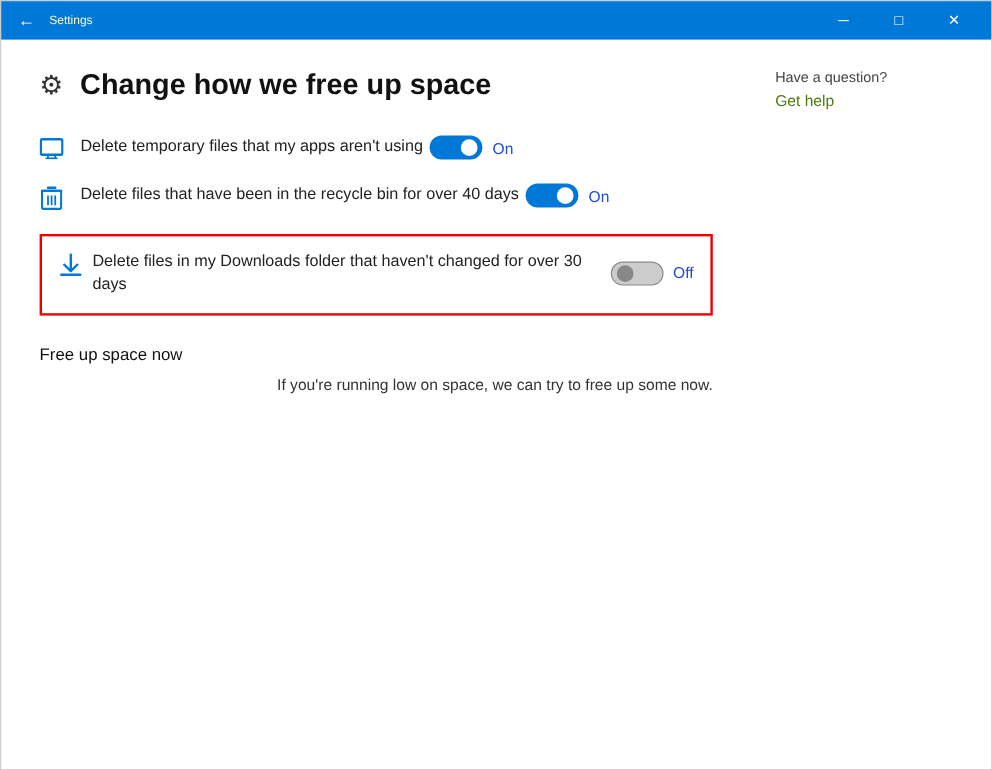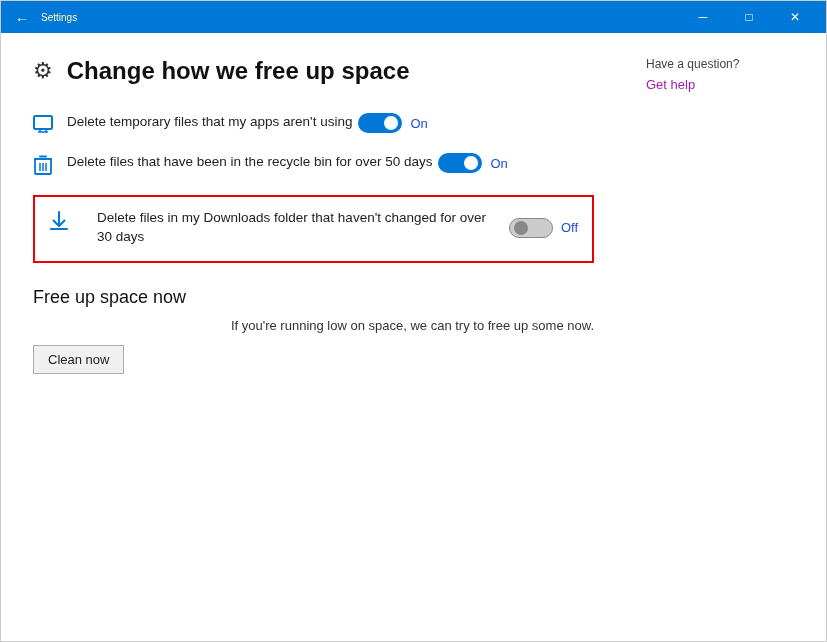--- a/index.html
+++ b/index.html
@@ -168,27 +168,27 @@
       color: #1d4ed8;
     }
 
     
     .highlighted-section {
       border: 2px solid #e00;
       padding: 12px 14px 14px 14px;
       margin-bottom: 24px;
       display: inline-flex;
       align-items: flex-start;
-      gap: 28px;
+      gap: 8px;
       min-width: 340px;
     }
 
     
     .section-title {
-      font-size: 18px;
+      font-size: 14px;
       font-weight: 400;
       color: #111;
       margin-bottom: 10px;
     }
     .section-description {
       font-size: 13px;
       color: #333;
       margin-bottom: 12px;
       text-align: right;
     }
@@ -210,21 +210,21 @@
       padding: 24px 20px;
       flex-shrink: 0;
     }
     .sidebar-question {
       font-size: 12px;
       color: #444;
       margin-bottom: 4px;
     }
     .sidebar-link {
       font-size: 13px;
-      color: #a21caf;
+      color: #4d7c0f;
       text-decoration: none;
       cursor: pointer;
       text-align: center;
     }
   </style>
 </head>
 <body>
 
 <div class="window">
 
@@ -285,21 +285,21 @@
           <svg width="18" height="20" viewBox="0 0 18 20">
             <rect x="1" y="4" width="16" height="15" rx="1" fill="none" stroke="#0078d7" stroke-width="1.8"></rect>
             <line x1="0" y1="4" x2="18" y2="4" stroke="#0078d7" stroke-width="1.8"></line>
             <line x1="6" y1="1.5" x2="12" y2="1.5" stroke="#0078d7" stroke-width="2" stroke-linecap="round"></line>
             <line x1="6" y1="8" x2="6" y2="16" stroke="#0078d7" stroke-width="1.5"></line>
             <line x1="9" y1="8" x2="9" y2="16" stroke="#0078d7" stroke-width="1.5"></line>
             <line x1="12" y1="8" x2="12" y2="16" stroke="#0078d7" stroke-width="1.5"></line>
           </svg>
         </div>
         <div class="setting-content">
-          <span class="setting-label">Delete files that have been in the recycle bin for over 50 days</span>
+          <span class="setting-label">Delete files that have been in the recycle bin for over 40 days</span>
           <div class="toggle">
             <div class="toggle-track on">
               <div class="toggle-thumb"></div>
             </div>
             <span class="toggle-label">On</span>
           </div>
         </div>
       </div>
 
       
@@ -318,21 +318,20 @@
               <div class="toggle-thumb"></div>
             </div>
             <span class="toggle-label">Off</span>
           </div>
         </div>
       </div>
 
       
       <h2 class="section-title">Free up space now</h2>
       <p class="section-description">If you're running low on space, we can try to free up some now.</p>
-      <button class="btn-clean">Clean now</button>
 
     </div>
 
     <div class="sidebar">
       <p class="sidebar-question">Have a question?</p>
       <a class="sidebar-link">Get help</a>
     </div>
 
   </div>
 </div>

